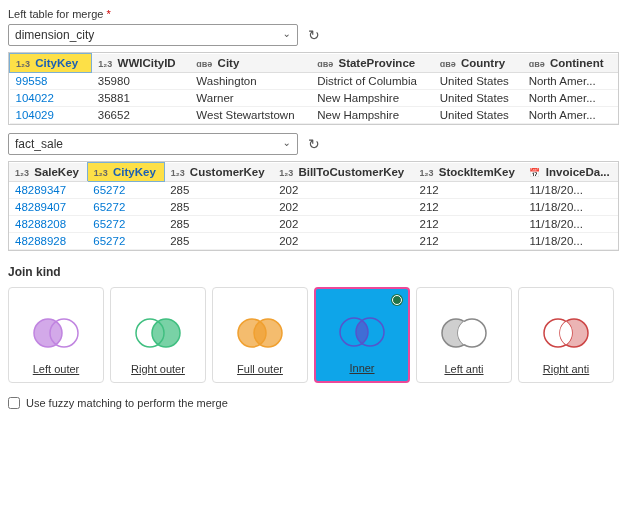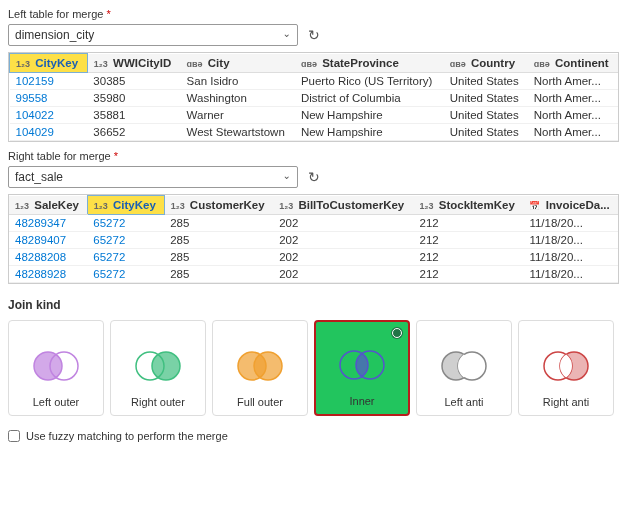--- a/index.html
+++ b/index.html
@@ -134,22 +134,22 @@
       width: 96px;
       height: 96px;
       border: 1px solid #ddd;
       border-radius: 4px;
       cursor: pointer;
       padding: 6px 4px 6px;
       background: #fff;
       position: relative;
     }
     .join-option.selected {
-      border: 2px solid #b91c1c;
-      background: #22c55e;
+      border: 2px solid #ec4899;
+      background: #0ea5e9;
     }
     .join-option .dot-selected {
       position: absolute;
       top: 6px;
       right: 6px;
       width: 10px;
       height: 10px;
       border-radius: 50%;
       background: #217346;
       border: 1px solid #fff;
@@ -161,20 +161,21 @@
       display: flex;
       align-items: center;
       justify-content: center;
       margin-bottom: 4px;
     }
     .join-label {
       font-size: 11px;
       text-align: left;
       color: #333;
       line-height: 1.2;
+      text-decoration: underline;
     }
 
     
     svg.venn {
       width: 52px;
       height: 36px;
     }
 
     .fuzzy-row {
       display: flex;
@@ -226,28 +227,20 @@
               </th>
               <th>
                 <span class="col-icon">ɑʙə</span> Country
               </th>
               <th>
                 <span class="col-icon">ɑʙə</span> Continent
               </th>
             </tr>
           </thead>
           <tbody>
-            <tr>
-              <td class="id-col">102159</td>
-                <td>30385</td>
-                <td>San Isidro</td>
-                <td>Puerto Rico (US Territory)</td>
-                <td>United States</td>
-                <td>North Amer...</td>
-            </tr>
             <tr>
               <td class="id-col">99558</td>
                 <td>35980</td>
                 <td>Washington</td>
                 <td>District of Columbia</td>
                 <td>United States</td>
                 <td>North Amer...</td>
             </tr>
             <tr>
               <td class="id-col">104022</td>
@@ -265,23 +258,20 @@
                 <td>United States</td>
                 <td>North Amer...</td>
             </tr>
           </tbody>
         </table>
       </div>
     </div>
   </div>
 
   <div>
-    <div class="section-label">
-      <span>Right table for merge</span> <span class="required">*</span>
-    </div>
     <div class="dropdown-row">
       <div class="dropdown">
         <span>fact_sale</span>
         <span class="dropdown-chevron">⌄</span>
       </div>
       <button class="refresh-btn">↻</button>
     </div>
     <div class="table-wrapper">
       <div class="table-scroll-x">
         <table>

